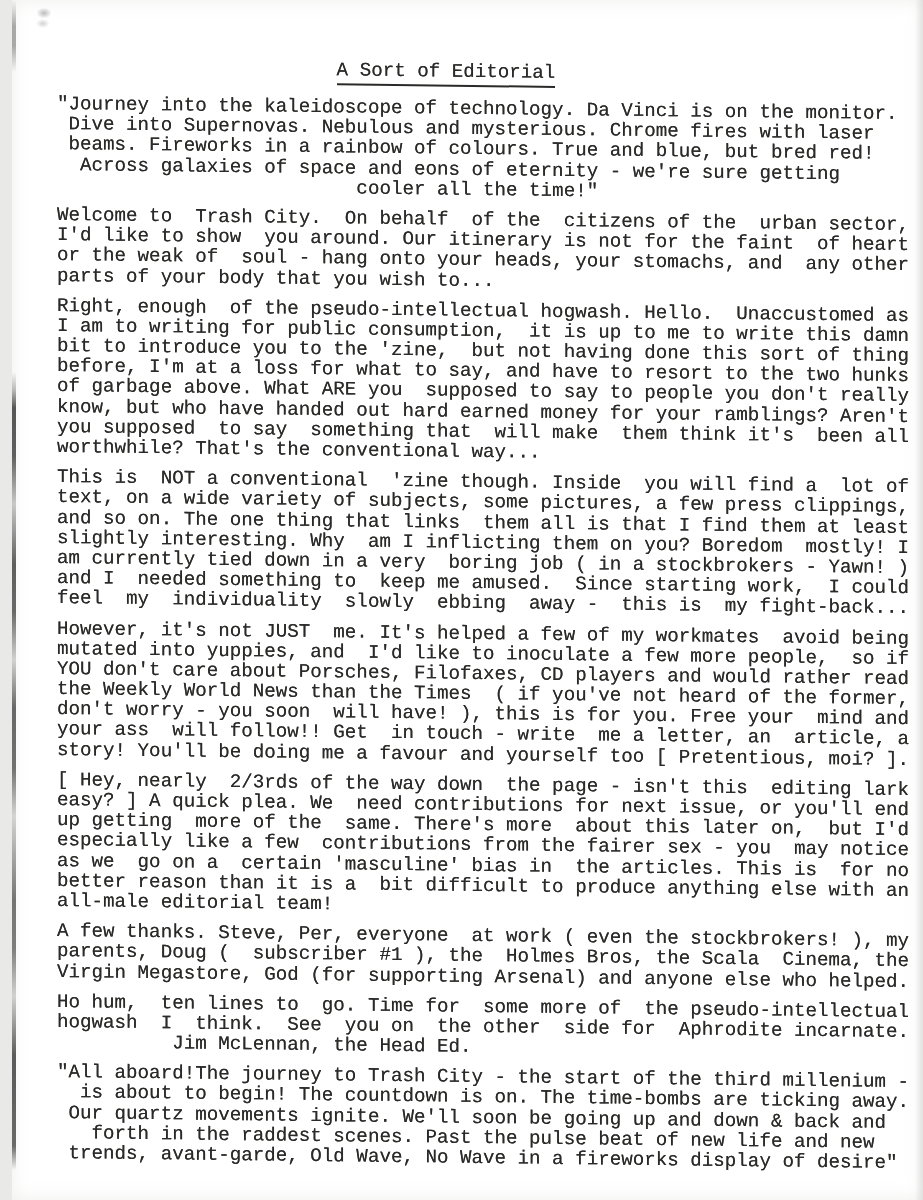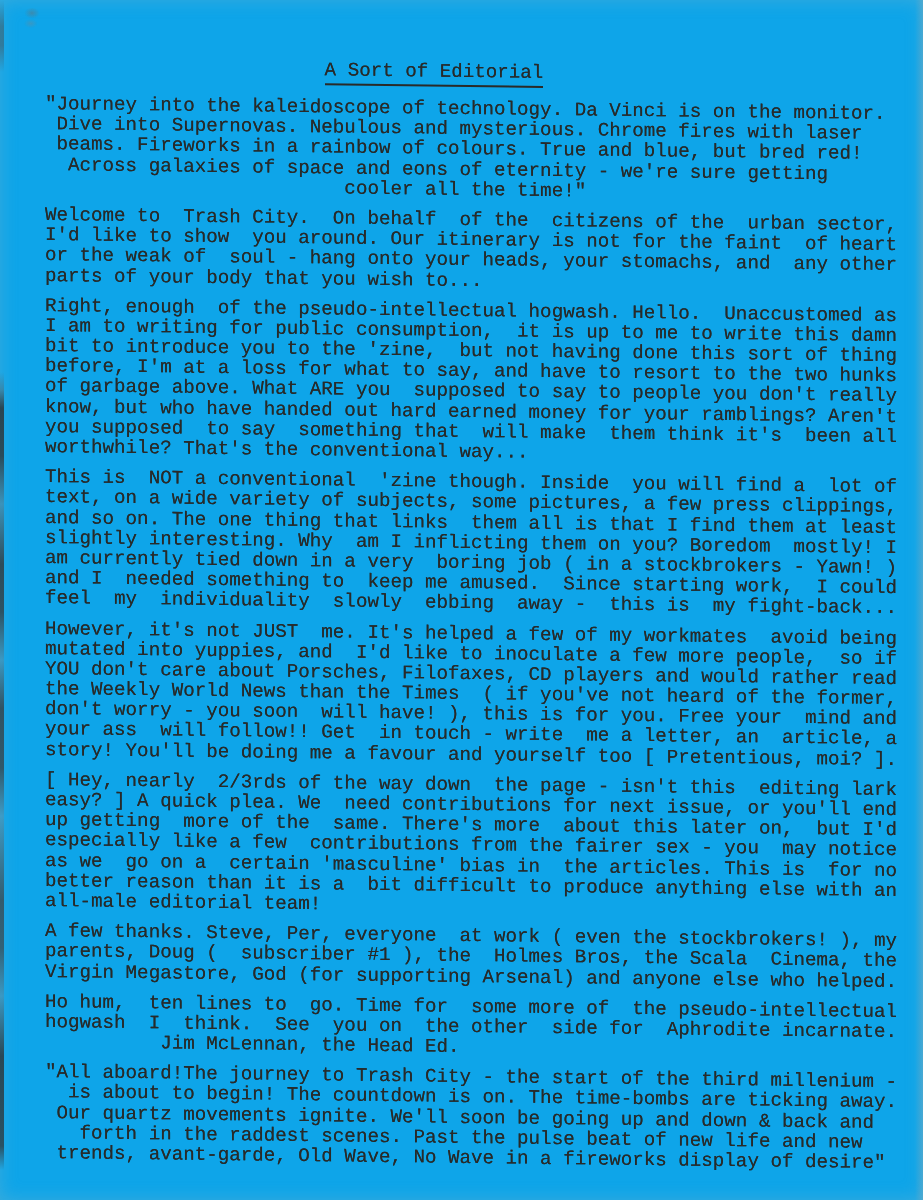--- a/index.html
+++ b/index.html
@@ -1,22 +1,23 @@
 <!DOCTYPE html>
 <html><head>
 <meta charset="utf-8">
 <style>
   html,body{
     margin:0;padding:0;width:923px;height:1200px;overflow:hidden;
     background:#e9e9e7;
     font-family:"Liberation Mono","DejaVu Sans Mono",monospace;
   }
   .page{
-    position:absolute;inset:0;background:#0ea5e9;
+    position:absolute;inset:0;background:#ffffff;
     box-shadow:inset 0 0 18px rgba(190,190,185,0.25);
+    margin-left:12px;
   }
   
   .scan-edge-left{
     position:absolute;left:0;top:0;width:4px;height:1200px;pointer-events:none;
     background:linear-gradient(to bottom,
       rgba(0,0,0,0) 0%,
       rgba(70,70,70,0.45) 2.2%, rgba(70,70,70,0.45) 3.8%,
       rgba(0,0,0,0) 6%,
       rgba(0,0,0,0) 31%,
       rgba(90,90,90,0.40) 32.5%,

